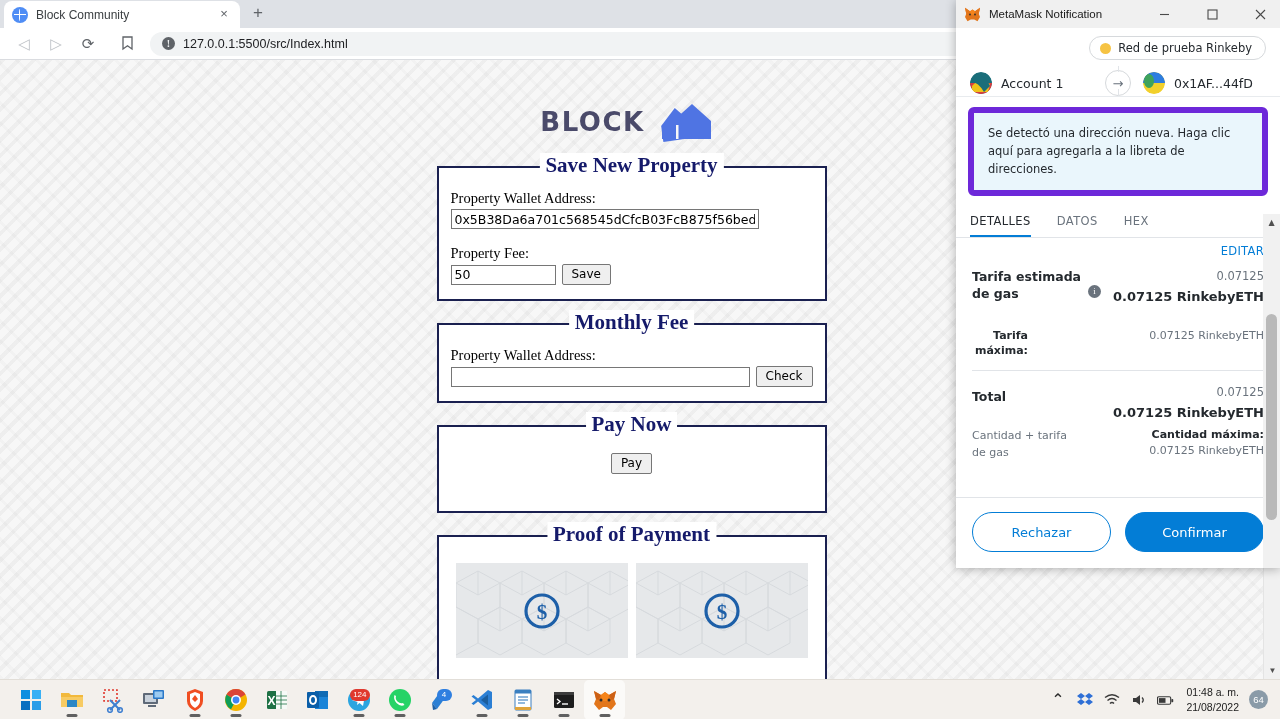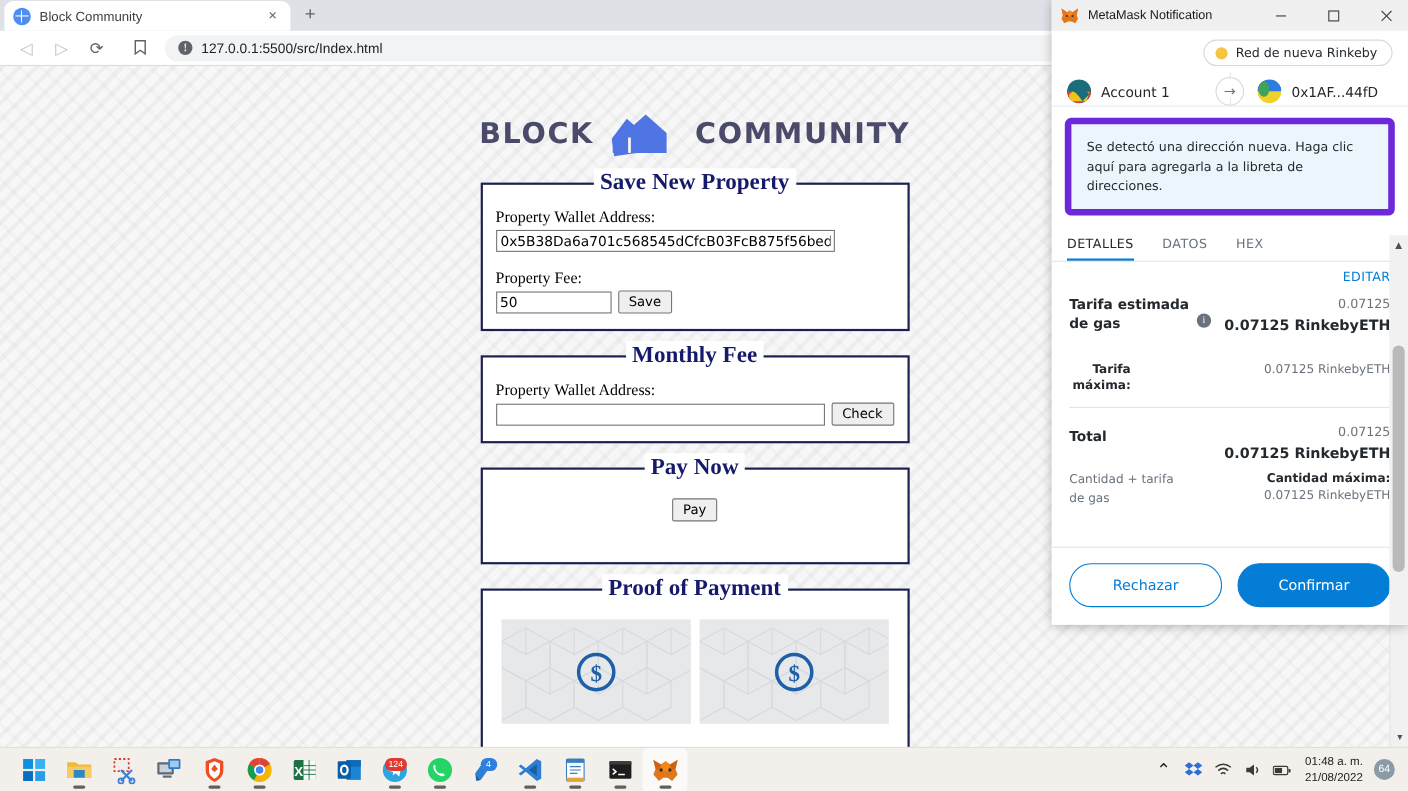--- a/index.html
+++ b/index.html
@@ -15,21 +15,21 @@
     position: absolute; left: 0; top: 0; width: 1280px; height: 679px;
     background: #ffffff;
   }
 
   
   #tab-strip {
     height: 28px; background: #dee1e6; display: flex; align-items: flex-end;
     padding-left: 4px; position: relative;
   }
   .tab {
-    height: 27px; width: 260px; background: #ffffff;
+    height: 27px; width: 236px; background: #ffffff;
     border-radius: 8px 8px 0 0; display: flex; align-items: center;
     padding: 0 8px; gap: 8px; font-size: 12px; color: #3c4043;
   }
   .tab-favicon {
     width: 16px; height: 16px; border-radius: 50%;
     background: #4f8df5; flex: 0 0 16px; position: relative; overflow: hidden;
   }
   .tab-favicon::before {
     content: ""; position: absolute; left: 2px; top: 7px; width: 12px; height: 1.4px;
     background: #fff;
@@ -347,21 +347,20 @@
     <div id="page-content">
 
       <div id="site-header">
         <span class="brand-word">BLOCK</span>
         <svg class="house-logo" viewBox="0 0 64 48">
           <path d="M4 24 L20 8 L34 24 L34 40 L4 40 Z" fill="#4f74e3" transform="translate(-2,2) rotate(-8 19 24)"></path>
           <path d="M14 23 L33 6 L52 23 L52 41 L14 41 Z" fill="#4f74e3"></path>
           <rect x="3" y="28" width="14" height="13" fill="#4f74e3"></rect>
           <rect x="17" y="27" width="2.5" height="14" fill="#f7f7f7"></rect>
         </svg>
-        <span class="brand-word">COMMUNITY</span>
       </div>
 
       <div class="panel">
         <div class="panel-legend">Save New Property</div>
         <div class="panel-body">
           <label class="field-label">Property Wallet Address:</label>
           <input class="text-input input-wide" type="text" value="0x5B38Da6a701c568545dCfcB03FcB875f56beddC4" style="">
           <div class="spacer-16"></div>
           <label class="field-label">Property Fee:</label>
           <div class="form-row">
@@ -470,21 +469,21 @@
           <line x1="10" y1="1" x2="1" y2="10" stroke="#4a4a4a" stroke-width="1.1"></line>
         </svg>
     </div>
   </div>
 
   <div id="mm-body">
 
     <div id="mm-network-row">
       <div id="network-pill">
         <span class="net-dot"></span>
-        <span>Red de nueva Rinkeby</span>
+        <span>Red de prueba Rinkeby</span>
       </div>
     </div>
 
     <div id="mm-account-row">
       <span class="vline"></span>
       <span class="vline bottom"></span>
       <div class="acct-side">
         <span class="identicon">
           <svg width="22" height="22" viewBox="0 0 22 22">
             <circle cx="11" cy="11" r="11" fill="#1a6e7a"></circle>

